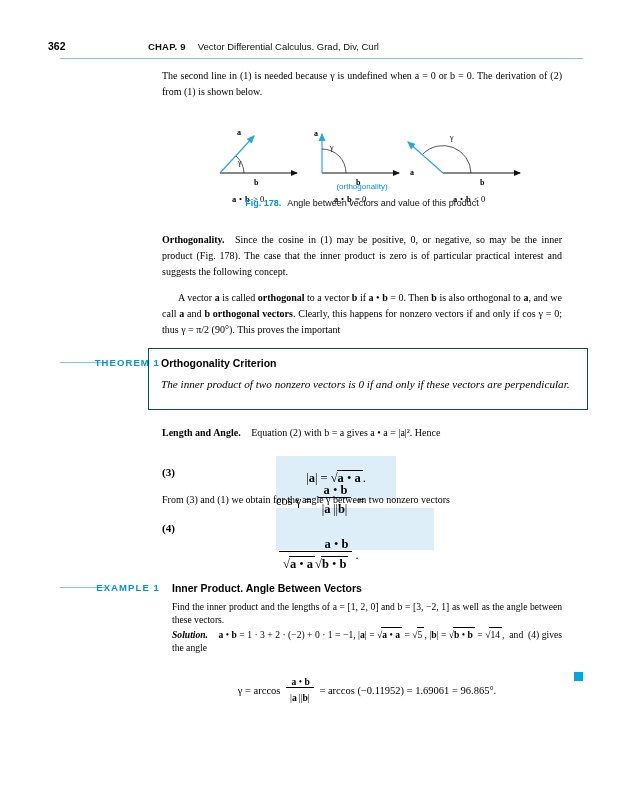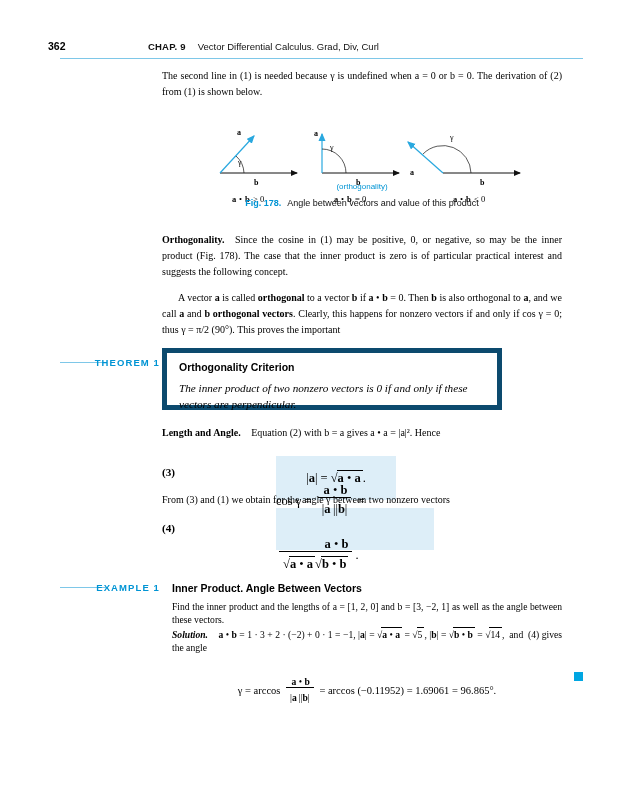--- a/index.html
+++ b/index.html
@@ -125,25 +125,25 @@
   }
   .rule-left {
     position: absolute;
     left: 60px;
     width: 46px;
     border-top: 1px solid #7ec7e8;
     height: 0;
   }
   .theorem-box {
     position: absolute;
-    left: 162px;
+    left: 148px;
     top: 348px;
-    width: 340px;
+    width: 440px;
     height: 62px;
-    border: 5px solid #0c4a6e;
+    border: 1px solid #0c4a6e;
     box-sizing: border-box;
   }
   .theorem-title {
     position: absolute;
     left: 12px;
     top: 8px;
     font-family: "Liberation Sans", sans-serif;
     font-weight: bold;
     font-size: 10.5px;
   }

